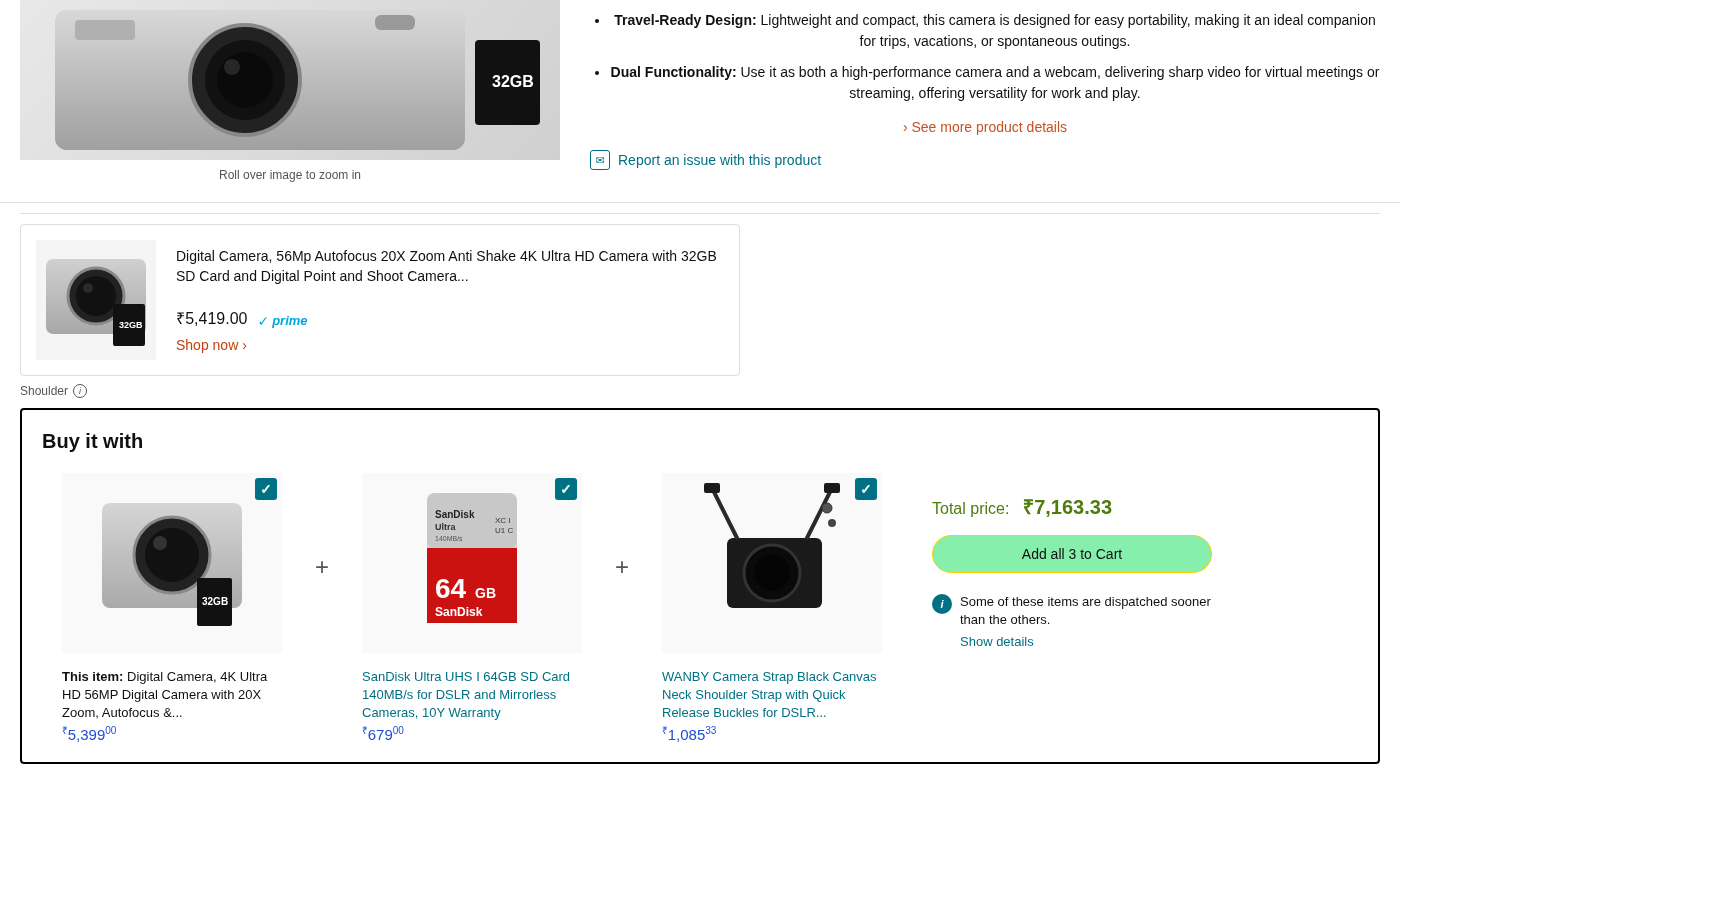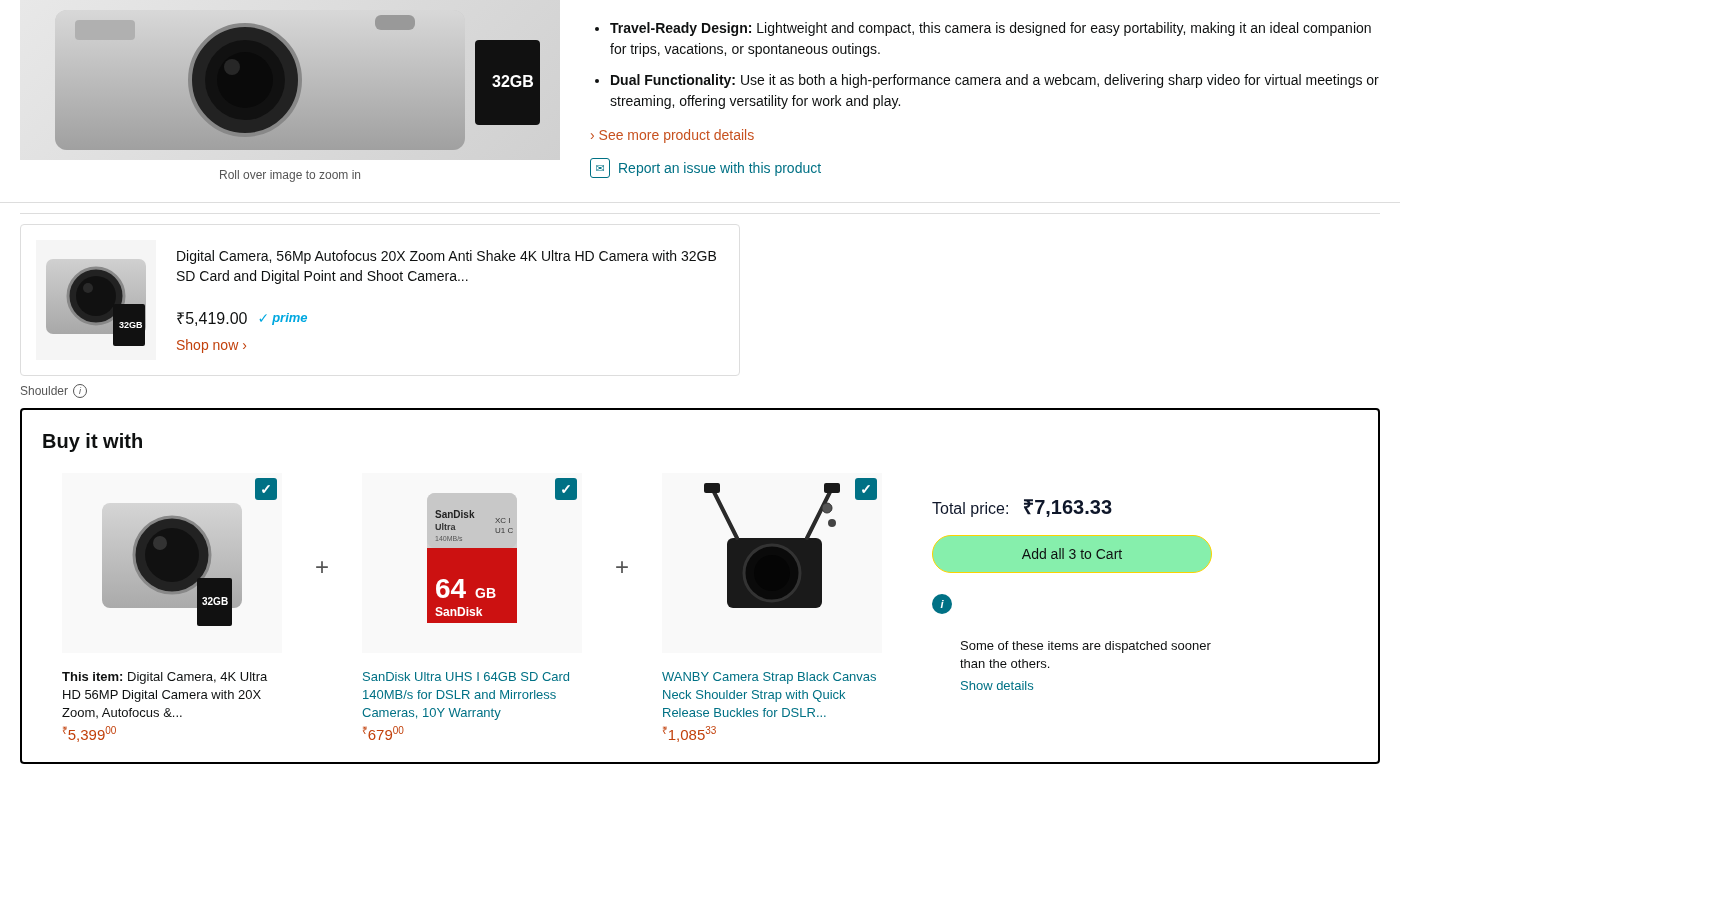--- a/index.html
+++ b/index.html
@@ -59,21 +59,22 @@
     }
 
     .zoom-text {
       font-size: 12px;
       color: #555;
       margin-top: 8px;
     }
 
     .product-details-area {
       flex: 1;
-      padding-top: 18px;
+      padding-top: 10px;
+      text-align: center;
     }
 
     .bullet-list {
       list-style: disc;
       padding-left: 20px;
       margin-bottom: 15px;
     }
 
     .bullet-list li {
       margin-bottom: 10px;
@@ -151,21 +152,21 @@
 
     .ad-product-title {
       font-size: 14px;
       color: #0F1111;
       margin-bottom: 20px;
       line-height: 1.4;
     }
 
     .ad-price-row {
       display: flex;
-      align-items: center;
+      align-items: flex-end;
       gap: 10px;
       margin-bottom: 8px;
     }
 
     .ad-price {
       font-size: 16px;
       font-weight: normal;
       color: #0F1111;
     }
 
@@ -297,21 +298,21 @@
       font-weight: bold;
     }
 
     .bundle-product-desc a {
       color: #007185;
       text-decoration: none;
     }
 
     .bundle-product-price {
       font-size: 14px;
-      color: #c2410c;
+      color: #1d4ed8;
       text-align: left;
       width: 220px;
     }
 
     .bundle-product-price .price-int {
       font-size: 15px;
       font-weight: normal;
     }
 
     .bundle-product-price .price-sup {
@@ -326,21 +327,21 @@
 
     
     .bundle-action-panel {
       margin-left: 30px;
       padding-top: 20px;
       min-width: 300px;
     }
 
     .total-price-row {
       font-size: 16px;
-      color: #0f172a;
+      color: #4d7c0f;
       margin-bottom: 15px;
     }
 
     .total-price-row .total-label {
       font-weight: normal;
     }
 
     .total-price-row .total-amount {
       font-size: 20px;
       font-weight: bold;
@@ -382,21 +383,20 @@
       color: #fff;
       font-size: 11px;
       font-weight: bold;
       font-style: italic;
     }
 
     .dispatch-text-block {
       font-size: 13px;
       color: #0F1111;
       line-height: 1.4;
-      margin-top: 44px;
     }
 
     .show-details-link {
       color: #007185;
       font-size: 13px;
       text-decoration: none;
       display: block;
       margin-top: 4px;
     }
 

